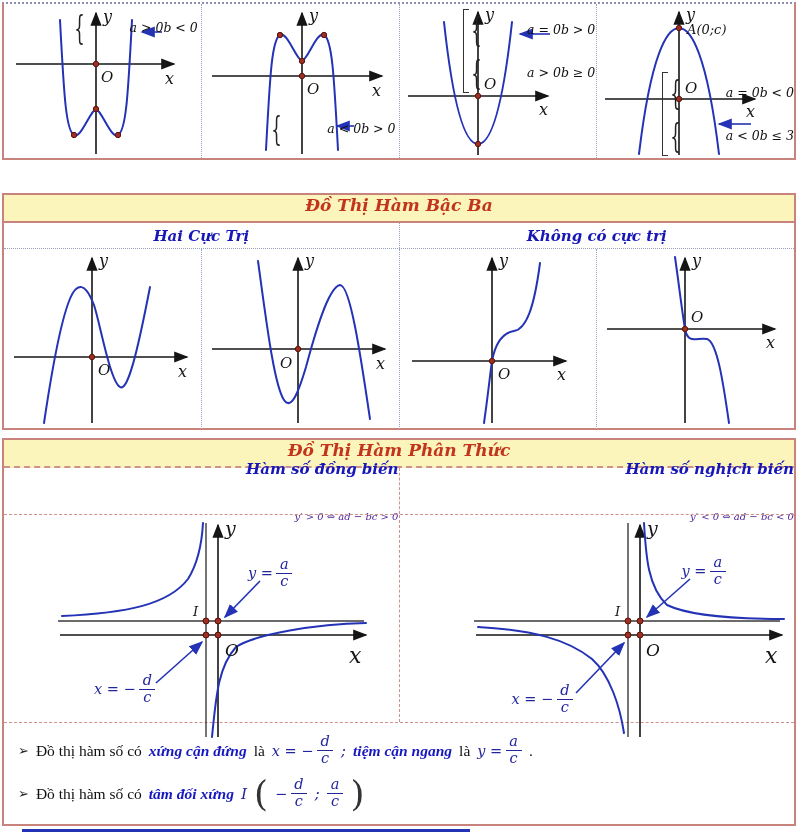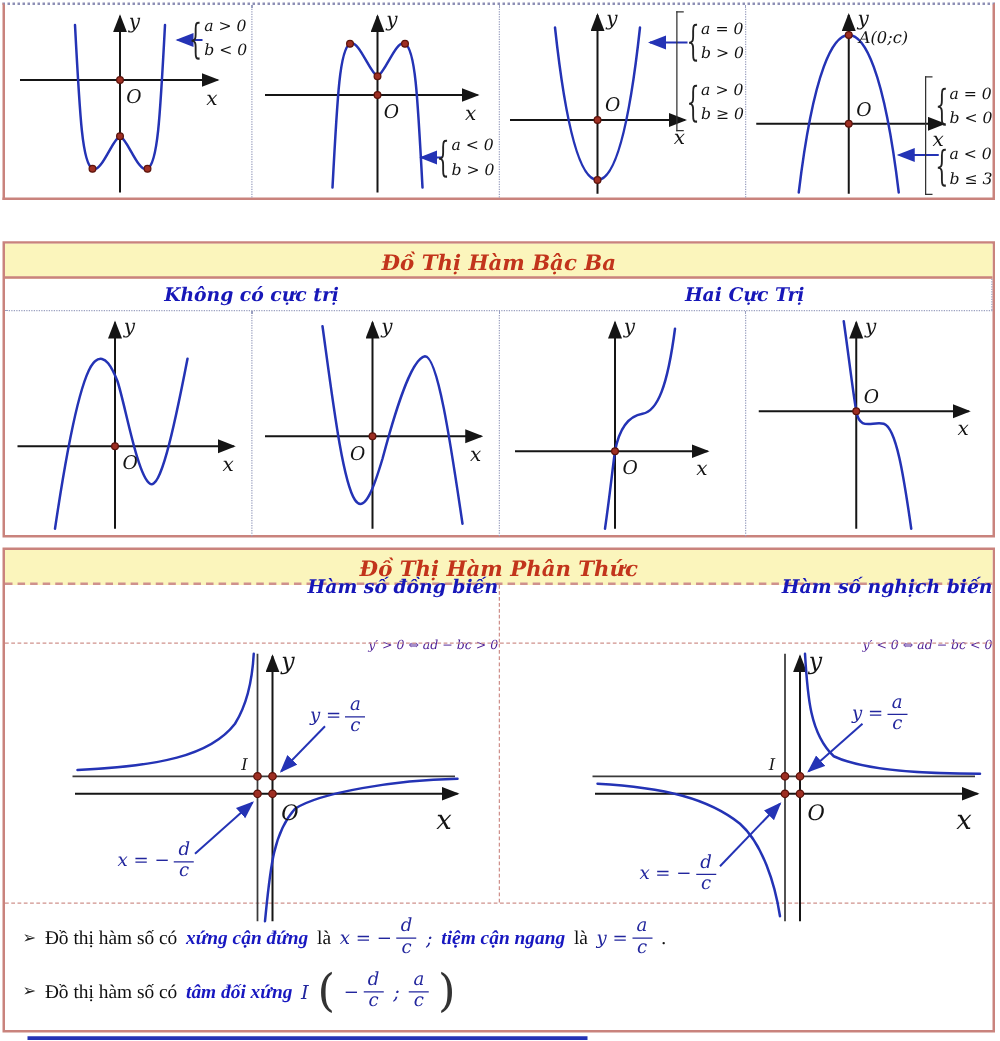--- a/index.html
+++ b/index.html
@@ -16,31 +16,31 @@
   .tl{font-family:"DejaVu Serif",serif;font-style:italic;fill:#141414;}
   .curve{fill:none;stroke:#2433b5;stroke-width:2;stroke-linecap:round;}
   .axis{stroke:#151515;stroke-width:1.6;}
   .asym{stroke:#3a3a3a;stroke-width:1.4;}
   .ann{stroke:#2433b5;stroke-width:1.6;}
   .dot{fill:#9e2f23;stroke:#5c130b;stroke-width:1;}
 
   .cond{position:absolute;display:flex;align-items:center;}
   .brace{font-family:"DejaVu Serif",serif;font-size:33px;color:#222;transform:scaleX(.5);
          line-height:1;margin:0 -4px 0 -6px;}
-  .clines{display:flex;flex-direction:column;}
+  .clines{display:flex;flex-direction:row;margin-left:44px;}
   .clines .ci{font-style:italic;font-family:"DejaVu Serif",serif;font-size:12.5px;color:#111;
               line-height:1.55;white-space:nowrap;}
   .sq{position:relative;padding:4px 0 4px 9px;display:flex;flex-direction:column;gap:10px;}
   .sq::before{content:"";position:absolute;left:0;top:0;bottom:0;width:5px;
               border:1.5px solid #333;border-right:none;}
   .bgroup{display:flex;align-items:center;}
 
   
   .s2{left:2px;top:193px;width:794px;height:237px;display:flex;flex-direction:column;}
-  .titlebar{height:26px;background:#fbf5bc;display:flex;align-items:flex-end;justify-content:center;flex:0 0 auto;}
+  .titlebar{height:26px;background:#fbf5bc;display:flex;align-items:flex-start;justify-content:center;flex:0 0 auto;}
   .s2 .titlebar{border-bottom:2px solid #c9837d;}
   .title{font-family:"DejaVu Serif",serif;font-weight:bold;font-style:italic;font-size:17px;color:#c2341b;}
   .colrow{display:flex;height:25px;border-bottom:1px dotted #9aa0c0;flex:0 0 auto;}
   .colrow .col{flex:1;display:flex;align-items:center;justify-content:center;}
   .colrow .col.div{border-right:1px dotted #9aa0c0;}
   .colhead{font-family:"DejaVu Serif",serif;font-weight:bold;font-style:italic;font-size:15px;color:#1717b8;}
   .grow{display:flex;flex:1;}
   .gpanel{position:relative;flex:1;overflow:hidden;}
   .gpanel.div{border-right:1px dotted #9aa0c0;}
 
@@ -200,25 +200,25 @@
         </div>
       </div>
     </div>
   </div>
 
   <div class="sec s2">
     <div class="titlebar">
       <span class="title">Đồ Thị Hàm Bậc Ba</span>
     </div>
     <div class="colrow">
+      <div class="col div">
+        <span class="colhead">Hai Cực Trị</span>
+      </div>
       <div class="col">
         <span class="colhead">Không có cực trị</span>
-      </div>
-      <div class="col div">
-        <span class="colhead">Hai Cực Trị</span>
       </div>
     </div>
     <div class="grow">
 
       <div class="gpanel div">
         <svg width="198" height="180">
           <line class="axis" x1="10" y1="108" x2="183" y2="108" marker-end="url(#ak)"></line>
           <line class="axis" x1="88" y1="174" x2="88" y2="9" marker-end="url(#ak)"></line>
           <path class="curve" d="M40,174 C48,120 60,50 72,40 C80,33 86,46 90,56 C96,74 106,132 116,138 C124,143 134,100 146,38"></path>
           <circle class="dot" cx="88" cy="108" r="2.7"></circle>

